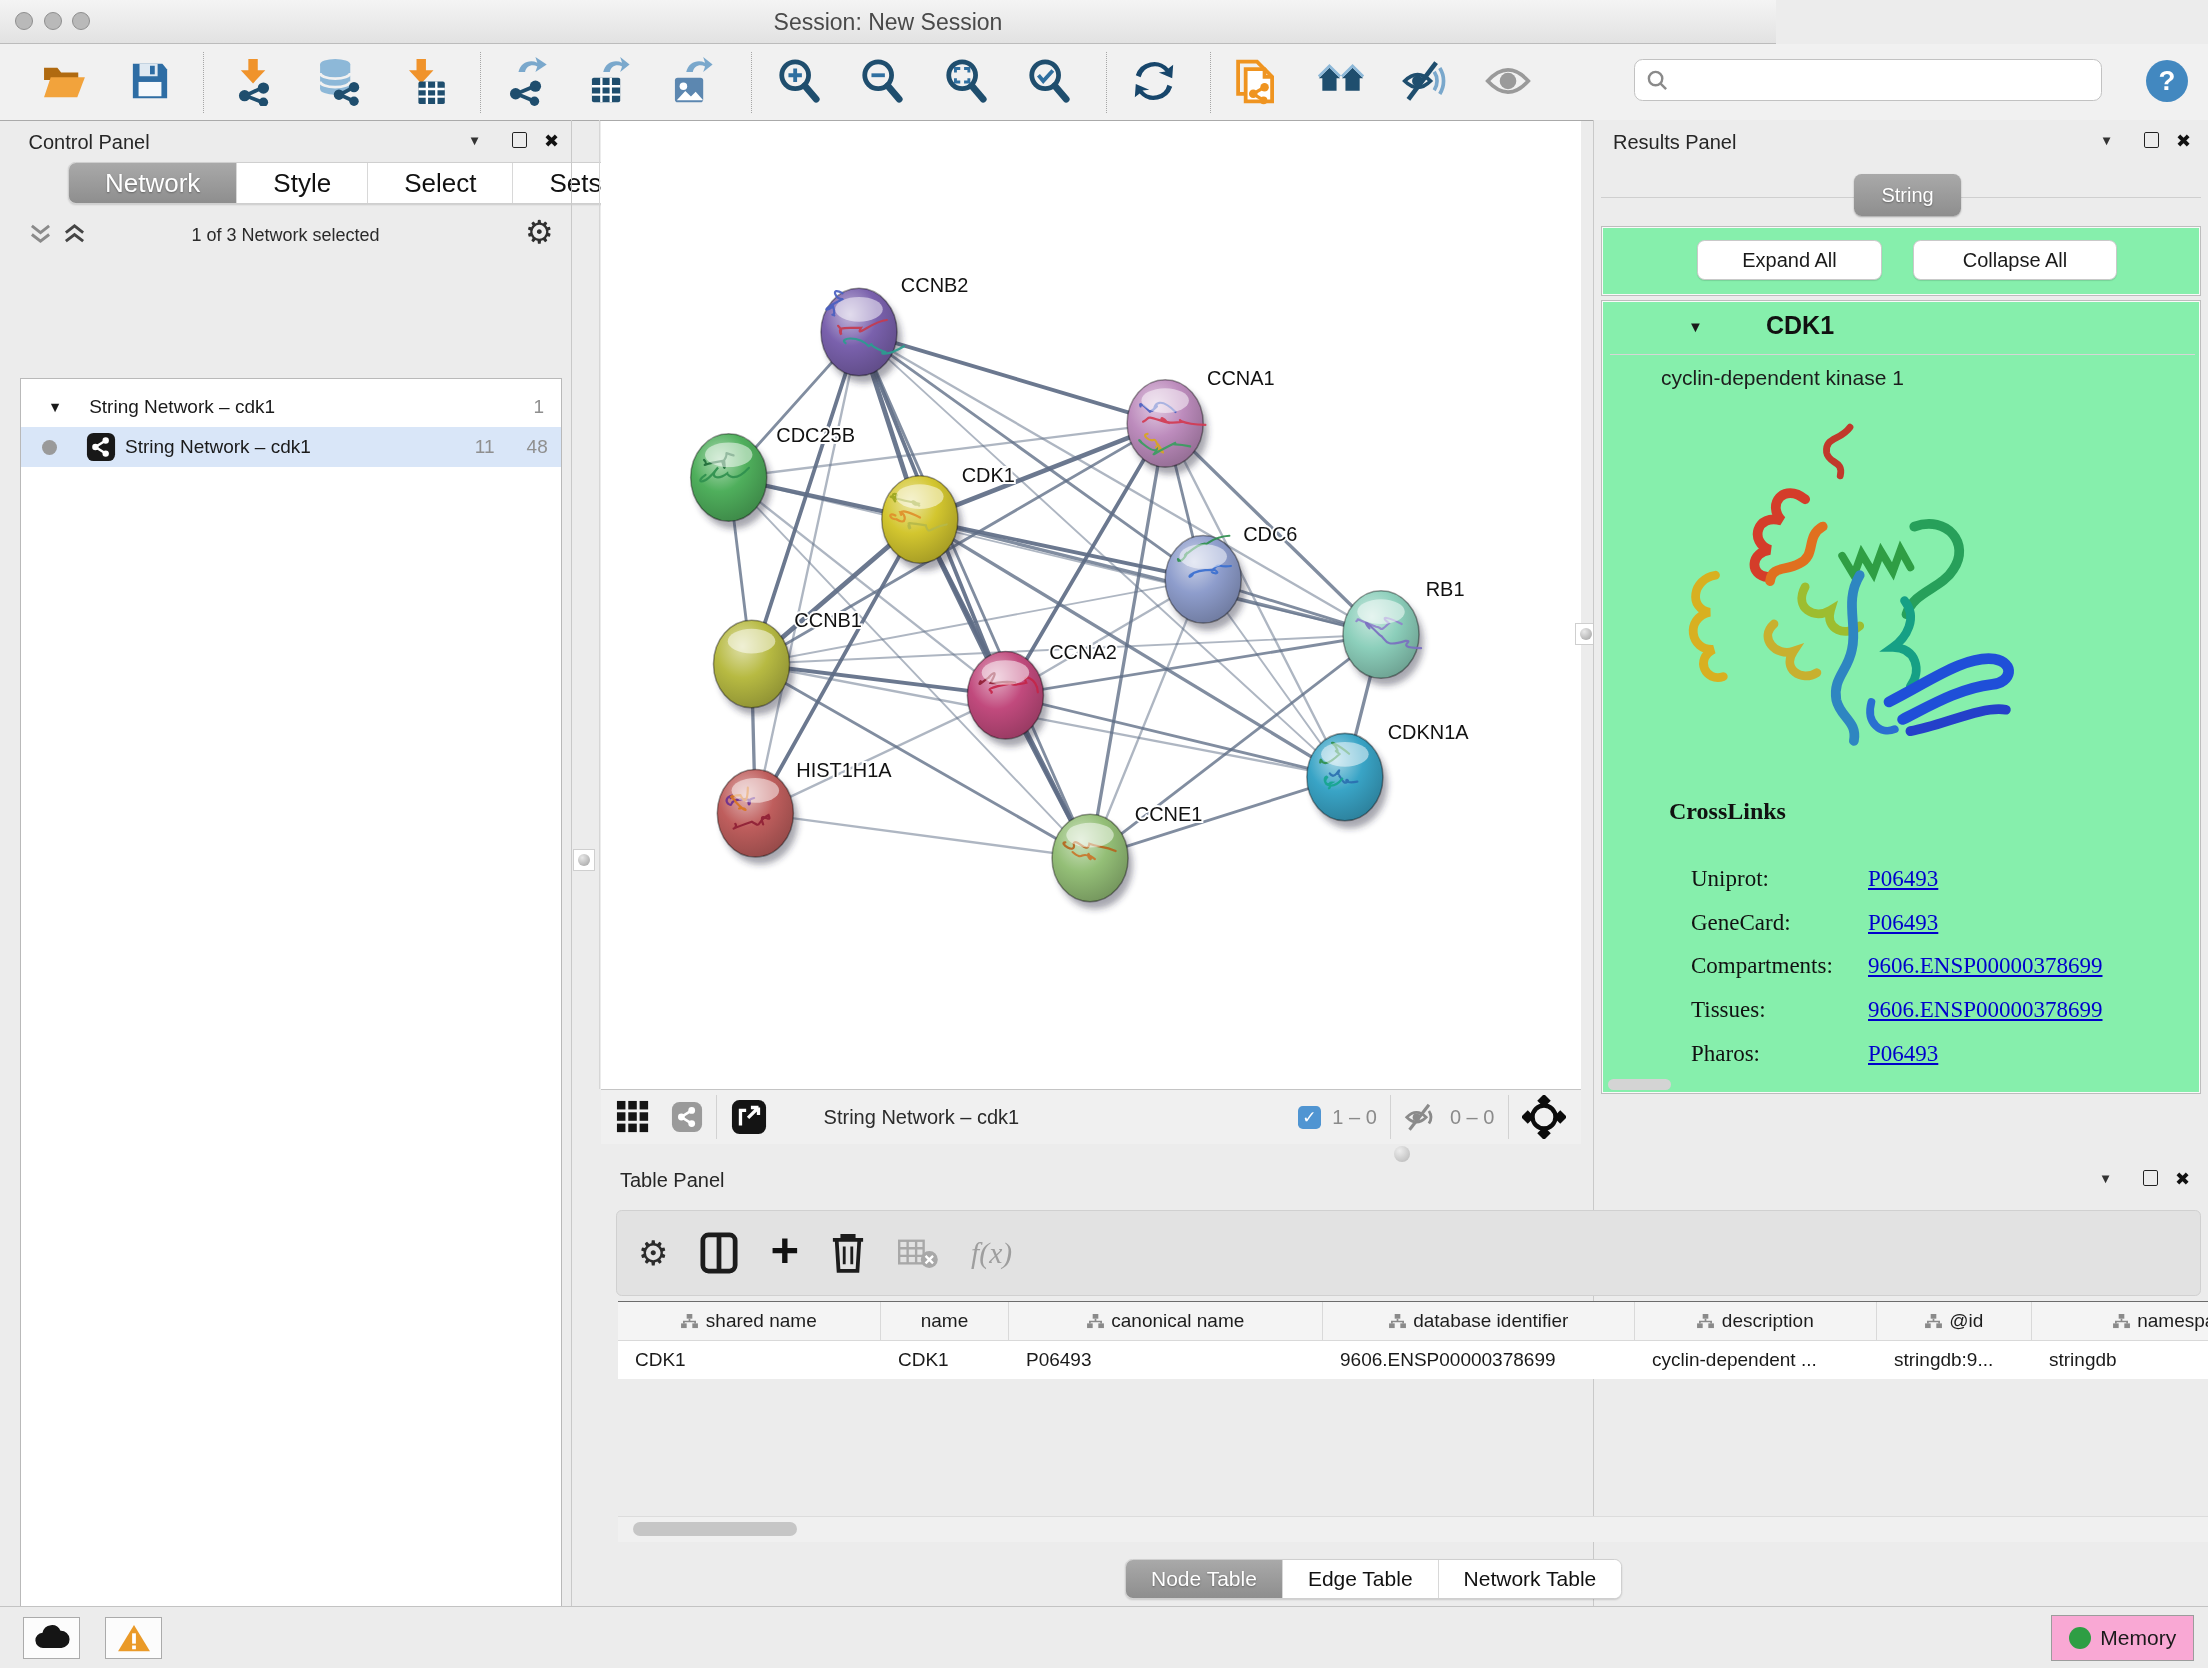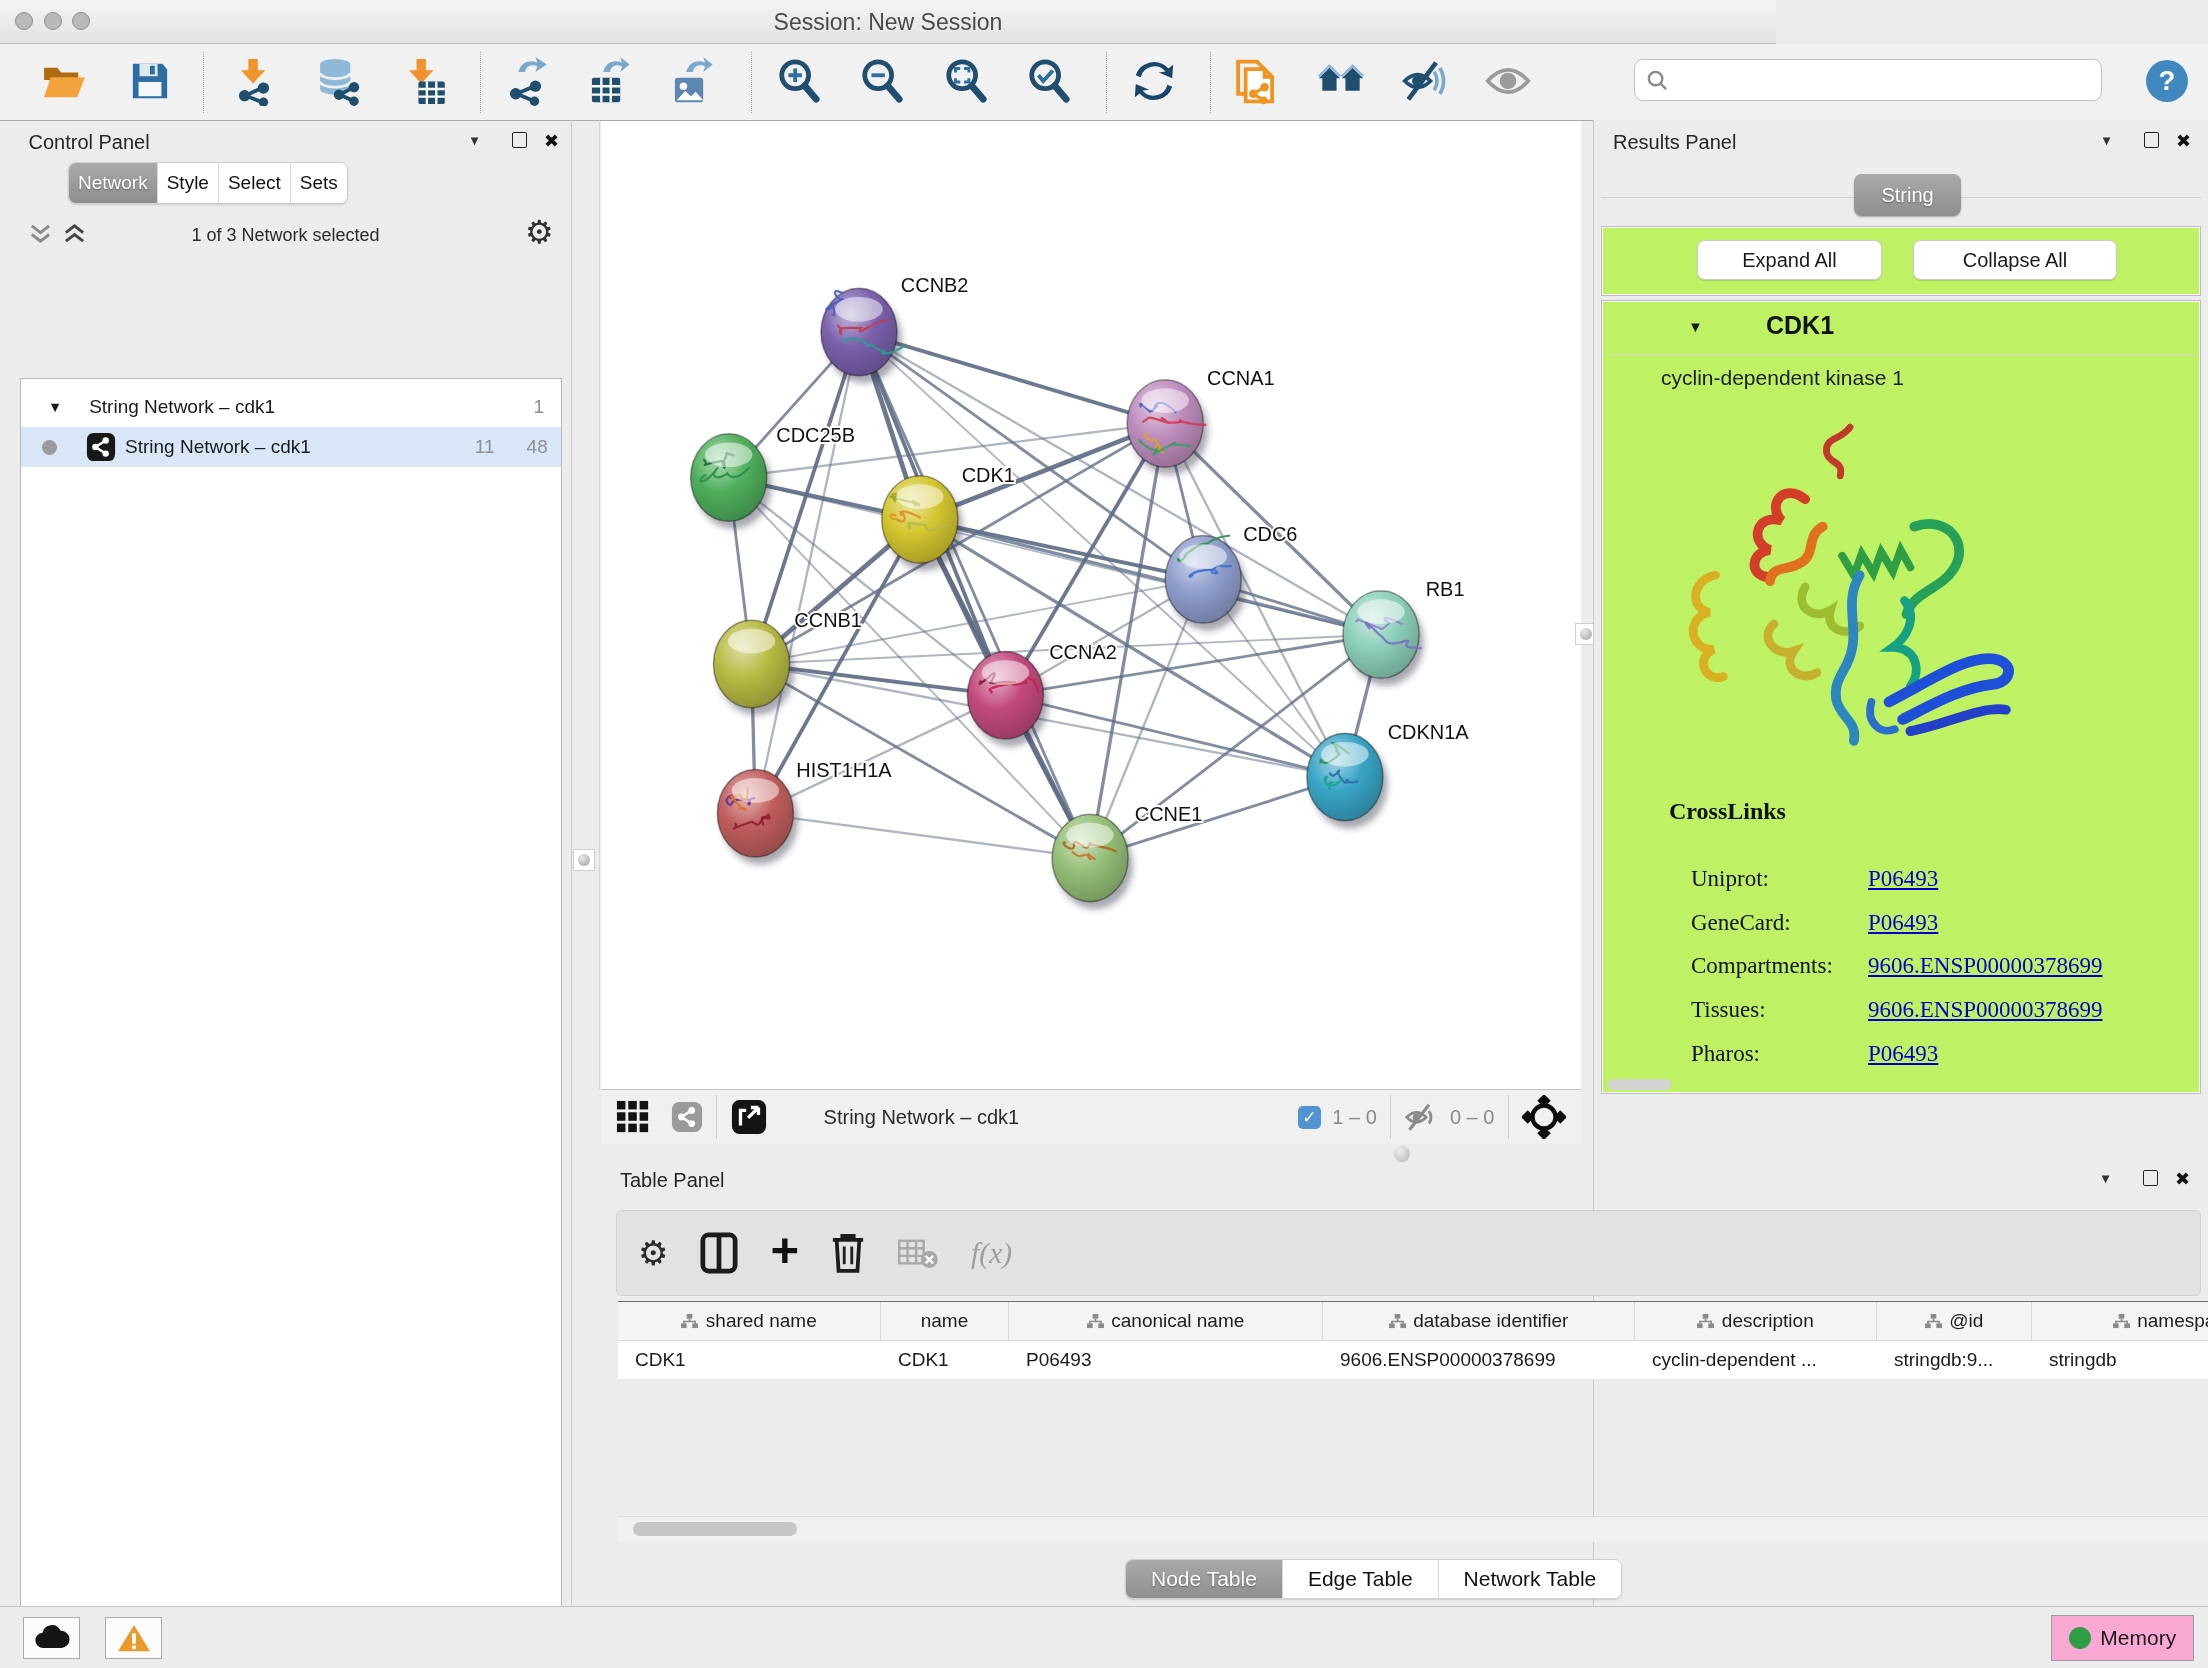--- a/index.html
+++ b/index.html
@@ -24,22 +24,22 @@
 
   
   .phead{font-size:20px;color:#262626;}
   .pbtn-menu{font-size:13.3px;color:#333;}
   .pbtn-float{width:13.3px;height:13.3px;border:1.9px solid #222;border-radius:1.9px;}
   .pbtn-close{font-size:18px;color:#111;font-weight:bold;}
 
   
   .seg{display:flex;border-radius:7.6px;overflow:hidden;border:1px solid #cfcfcf;background:#fff;
        box-shadow:0 1px 1.9px rgba(0,0,0,.15);}
-  .seg .tab{padding:0 9px;height:100%;display:flex;align-items:center;justify-content:center;
-       font-size:19px;border-left:1px solid #d8d8d8;background:#fff;color:#111;}
+  .seg .tab{padding:0 36px;height:100%;display:flex;align-items:center;justify-content:center;
+       font-size:26px;border-left:1px solid #d8d8d8;background:#fff;color:#111;}
   .seg .tab:first-child{border-left:none;}
   .seg .tab.sel{background:linear-gradient(#a9a9a9,#8e8e8e);color:#fff;text-shadow:0 1px 1.9px rgba(0,0,0,.35);}
 
   
   .cp-border1{left:571px;top:120px;width:0;height:1487px;border-left:1px solid #c9c9c9;}
   .cp-border2{left:599px;top:120px;width:0;height:969px;border-left:1px solid #d6d6d6;}
   .listbox{left:20px;top:258px;width:542px;height:1313px;background:#fff;border:1px solid #b9b9b9;box-sizing:border-box;}
   .treerow{position:absolute;left:0;width:540px;height:40px;display:flex;align-items:center;font-size:19px;}
   .treerow .cnt{color:#8f8f8f;}
   .rowsel{background:#d9e6f8;}
@@ -62,21 +62,21 @@
   .nb-name{font-size:20px;color:#2b2b2b;}
   .chk{width:23px;height:23px;border-radius:4.8px;background:#5095d2;color:#fff;font-size:17px;
     display:flex;align-items:center;justify-content:center;}
 
   
   .rp{left:1593px;top:120px;width:615px;height:1487px;background:#ececec;border-left:1px solid #c9c9c9;box-sizing:border-box;}
   .rp-line{left:1601px;top:197px;width:600px;height:0;border-top:1px solid #cfcfcf;}
   .rp-tab{left:1854px;top:174px;width:107px;height:42px;border-radius:7.6px;
     background:linear-gradient(#a9a9a9,#8e8e8e);color:#fff;font-size:20px;display:flex;align-items:center;
     justify-content:center;box-shadow:0 1px 1.9px rgba(0,0,0,.3);text-shadow:0 1px 1.9px rgba(0,0,0,.35);}
-  .rp-box{background:#bef264;border:1px solid #bdbdbd;box-shadow:inset 0 0 0 1px #fafafa;box-sizing:border-box;}
+  .rp-box{background:#86efac;border:1px solid #bdbdbd;box-shadow:inset 0 0 0 1px #fafafa;box-sizing:border-box;}
   .rp-btn{background:#fff;border:1px solid #c9c9c9;border-radius:7.6px;font-size:20px;display:flex;
     align-items:center;justify-content:center;box-shadow:0 1px 1px rgba(0,0,0,.12);}
   .cdk-title{font-size:25px;font-weight:bold;color:#111;}
   .cdk-desc{font-size:21px;color:#1c1c1c;}
   .serif{font-family:"Liberation Serif","DejaVu Serif",serif;}
   .xl-head{font-size:24px;font-weight:bold;color:#111;}
   .xl-label{font-size:23px;color:#111;}
   .xl-value{font-size:23px;color:#0000cc;text-decoration:underline;}
 
   

